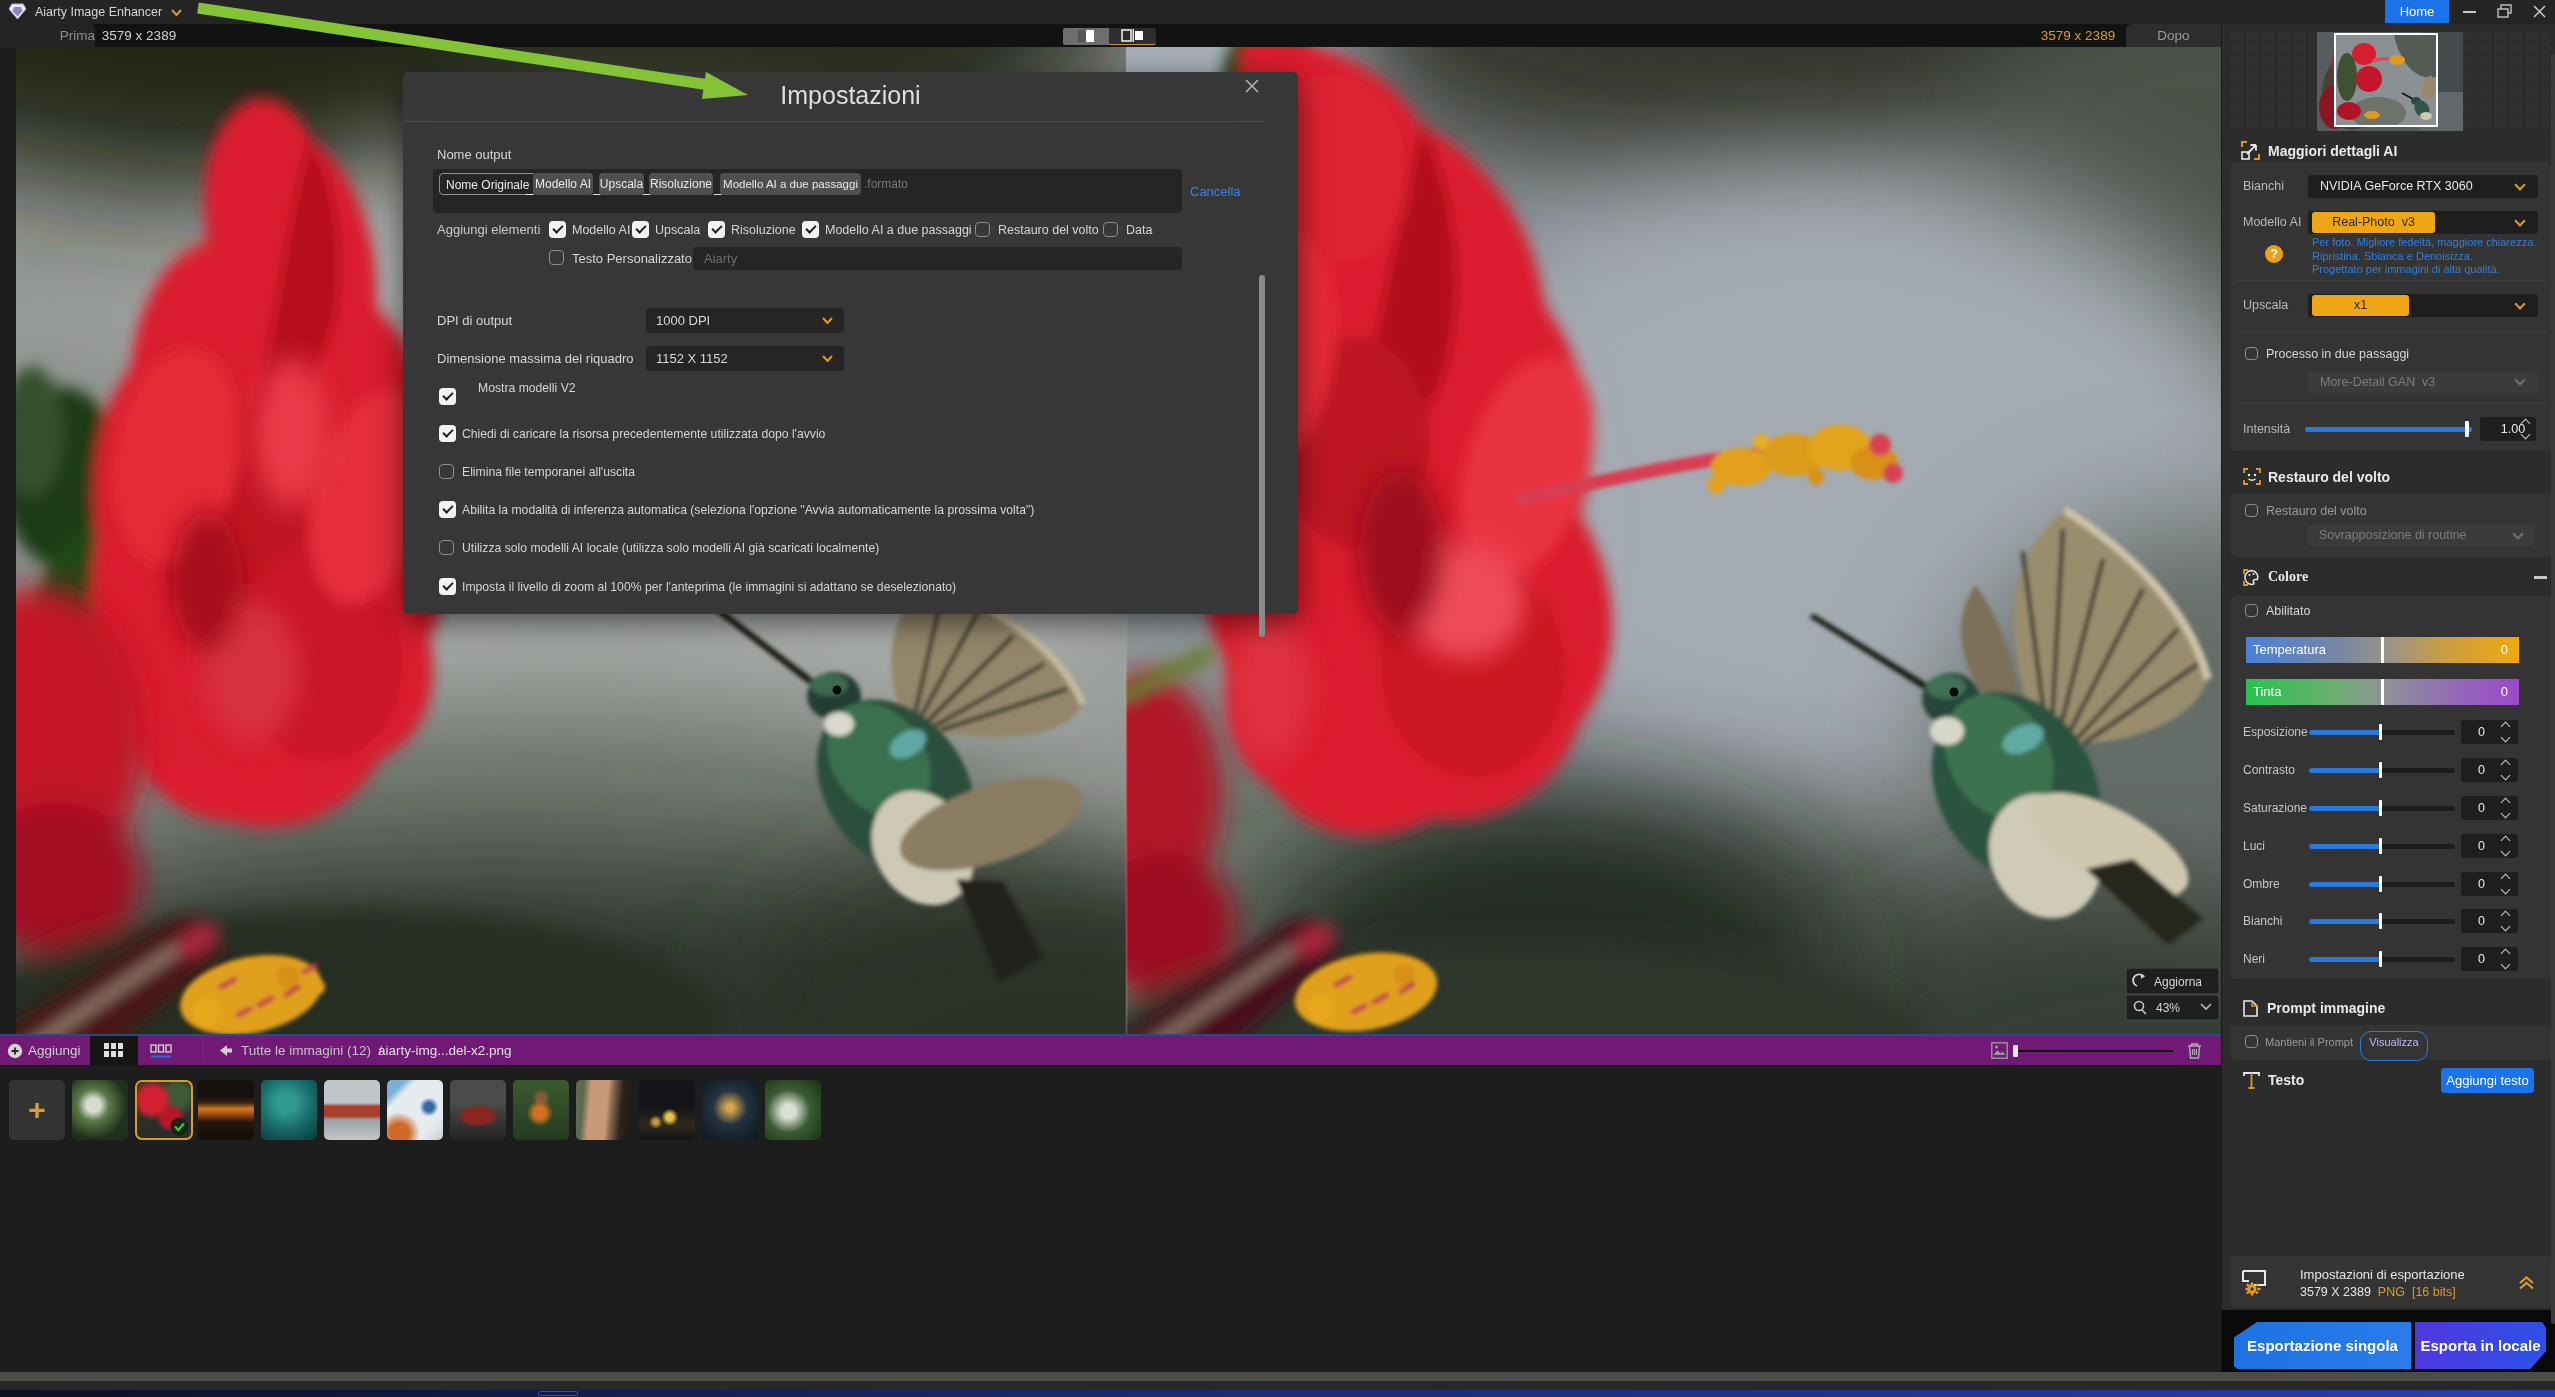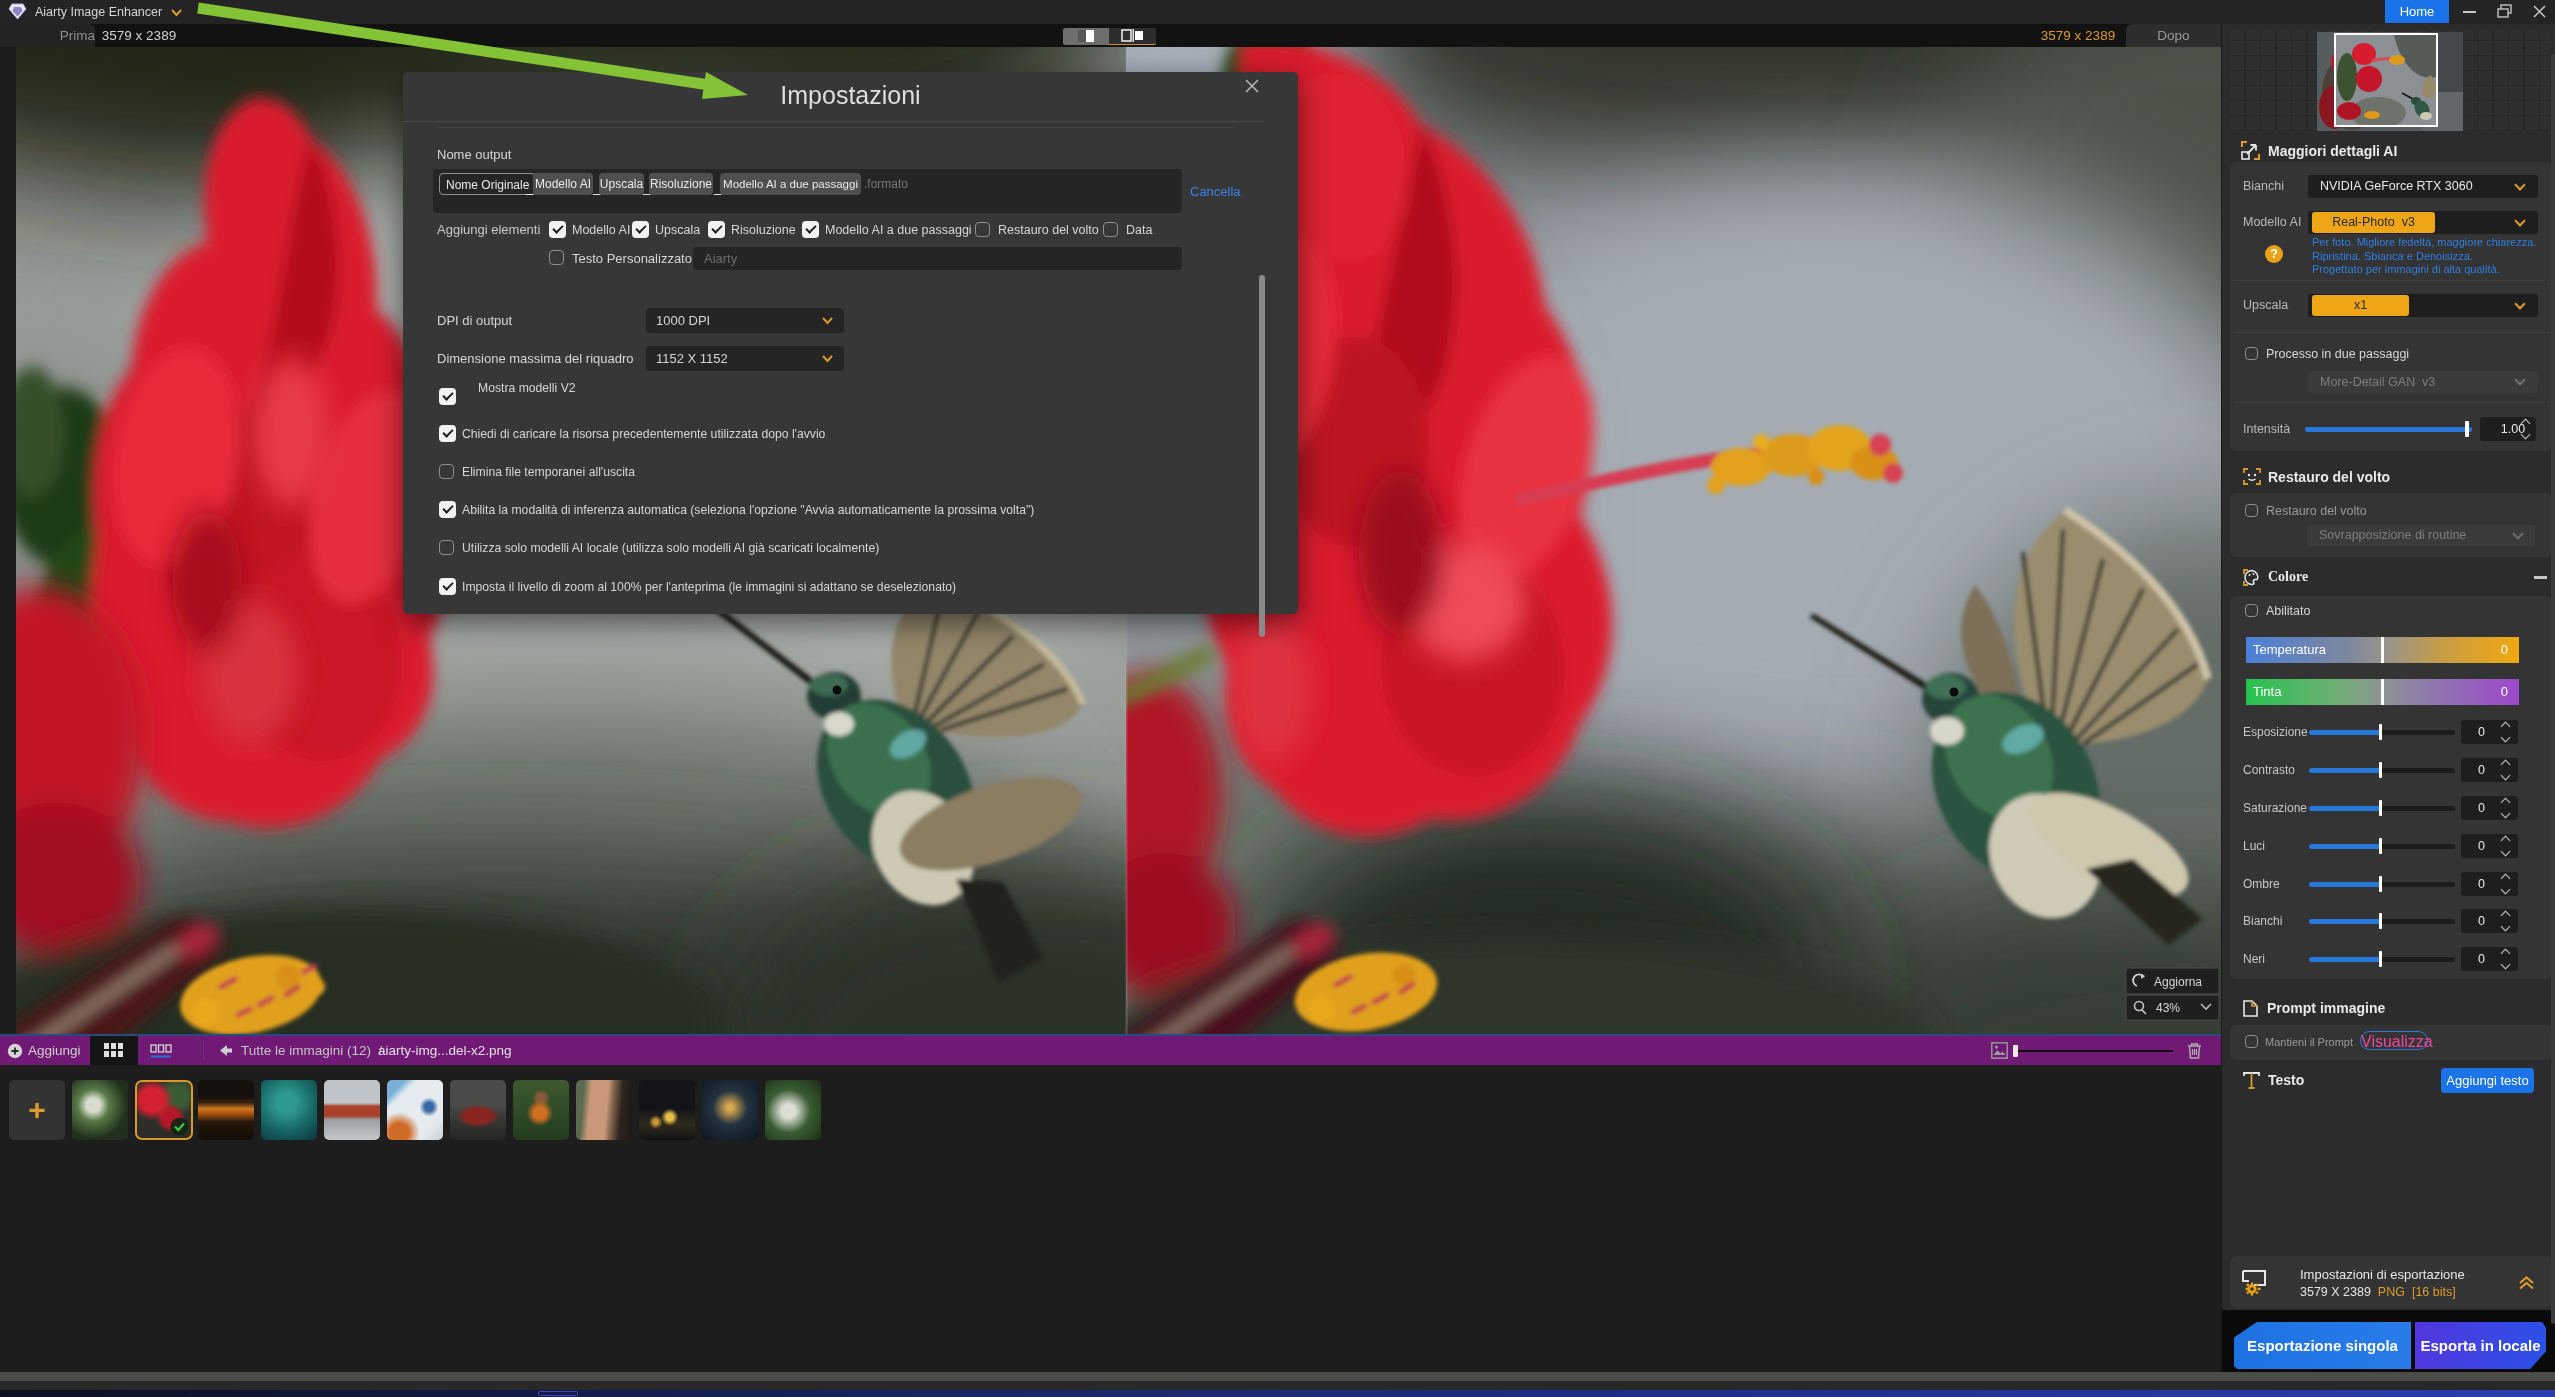--- a/index.html
+++ b/index.html
@@ -608,21 +608,21 @@
  <div class="spin" style="left:280px;top:925px;"></div>
 
  <svg class="abs" style="left:21px;top:976px" width="15" height="17" viewBox="0 0 15 17">
   <path d="M1 1 H9 L14 6 V16 H1 Z" fill="none" stroke="#e8e8e8" stroke-width="1.6"></path>
   <path d="M9 1 L9 6 L14 6" fill="none" stroke="#d89b2b" stroke-width="1.6"></path>
  </svg>
  <div class="shead" style="left:45px;top:976px;">Prompt immagine</div>
  <div class="panel" style="top:1001px;height:35px;"></div>
  <div class="cbu" style="left:23px;top:1011px;width:13px;height:13px;"></div>
  <div class="slabel" style="left:43px;top:1012px;color:#9a9a9a;font-size:11px;">Mantieni il Prompt</div>
- <div style="position:absolute;left:138px;top:1007px;width:68px;height:19px;border:1.5px solid #2a7ae0;border-radius:11px;color:#ec4899;font-size:16px;text-align:center;line-height:20px;">Visualizza</div>
+ <div style="position:absolute;left:138px;top:1007px;width:68px;height:30px;border:1.5px solid #2a7ae0;border-radius:11px;color:#c4b5fd;font-size:11px;text-align:center;line-height:20px;">Visualizza</div>
 
  <svg class="abs" style="left:21px;top:1048px" width="17" height="17" viewBox="0 0 17 17">
   <path d="M1 4 V1 H16 V4" fill="none" stroke="#e8e8e8" stroke-width="1.8"></path>
   <path d="M8.5 1 V16 M5.5 16 H11.5" fill="none" stroke="#d89b2b" stroke-width="1.8"></path>
  </svg>
  <div class="shead" style="left:46px;top:1048px;">Testo</div>
  <div style="position:absolute;left:219px;top:1044px;width:93px;height:25px;background:#1a73e8;border-radius:4px;color:#fff;font-size:13px;text-align:center;line-height:25px;">Aggiungi testo</div>
 
  <div class="panel" style="top:1232px;height:52px;"></div>
  <svg class="abs" style="left:19px;top:1245px" width="30" height="28" viewBox="0 0 30 28">

